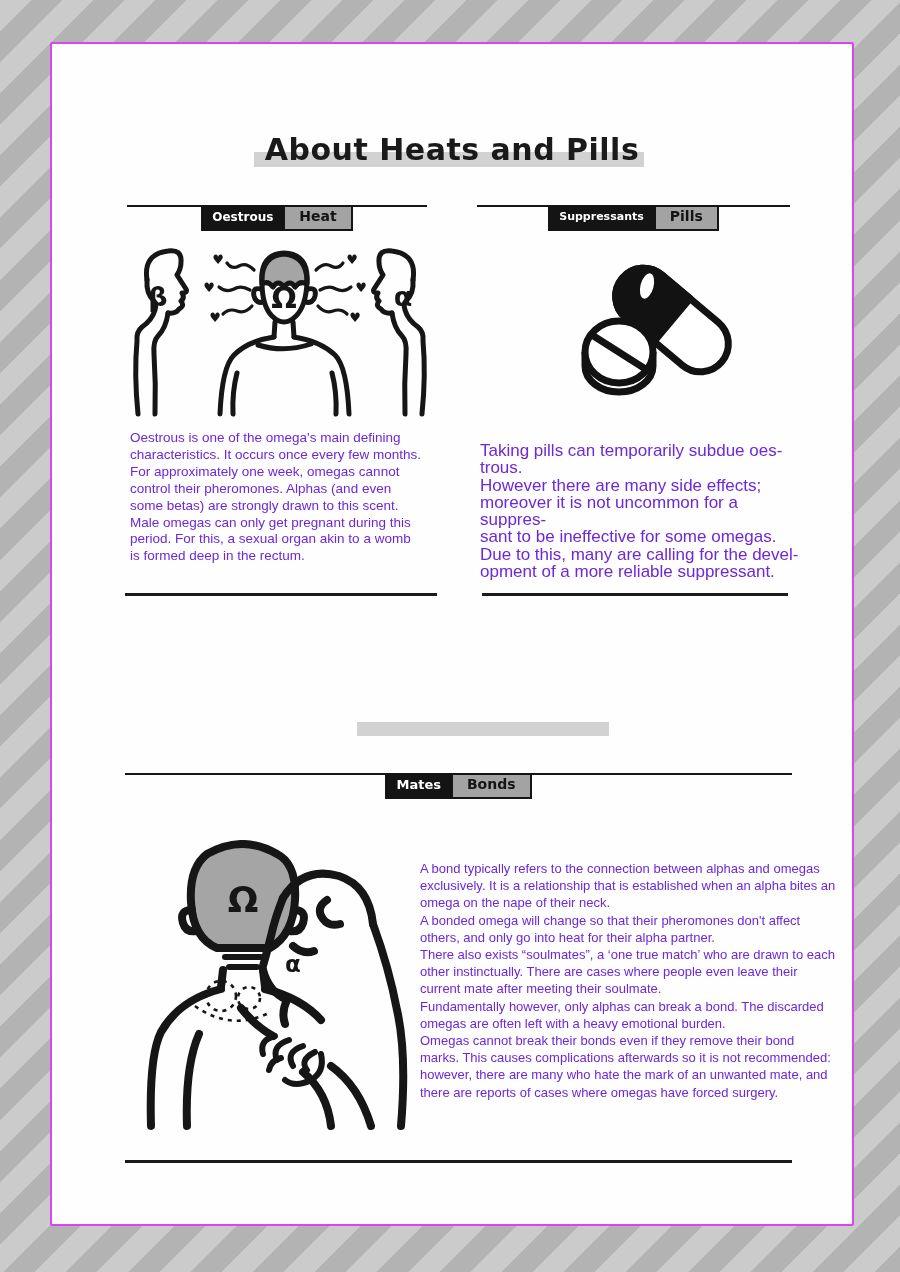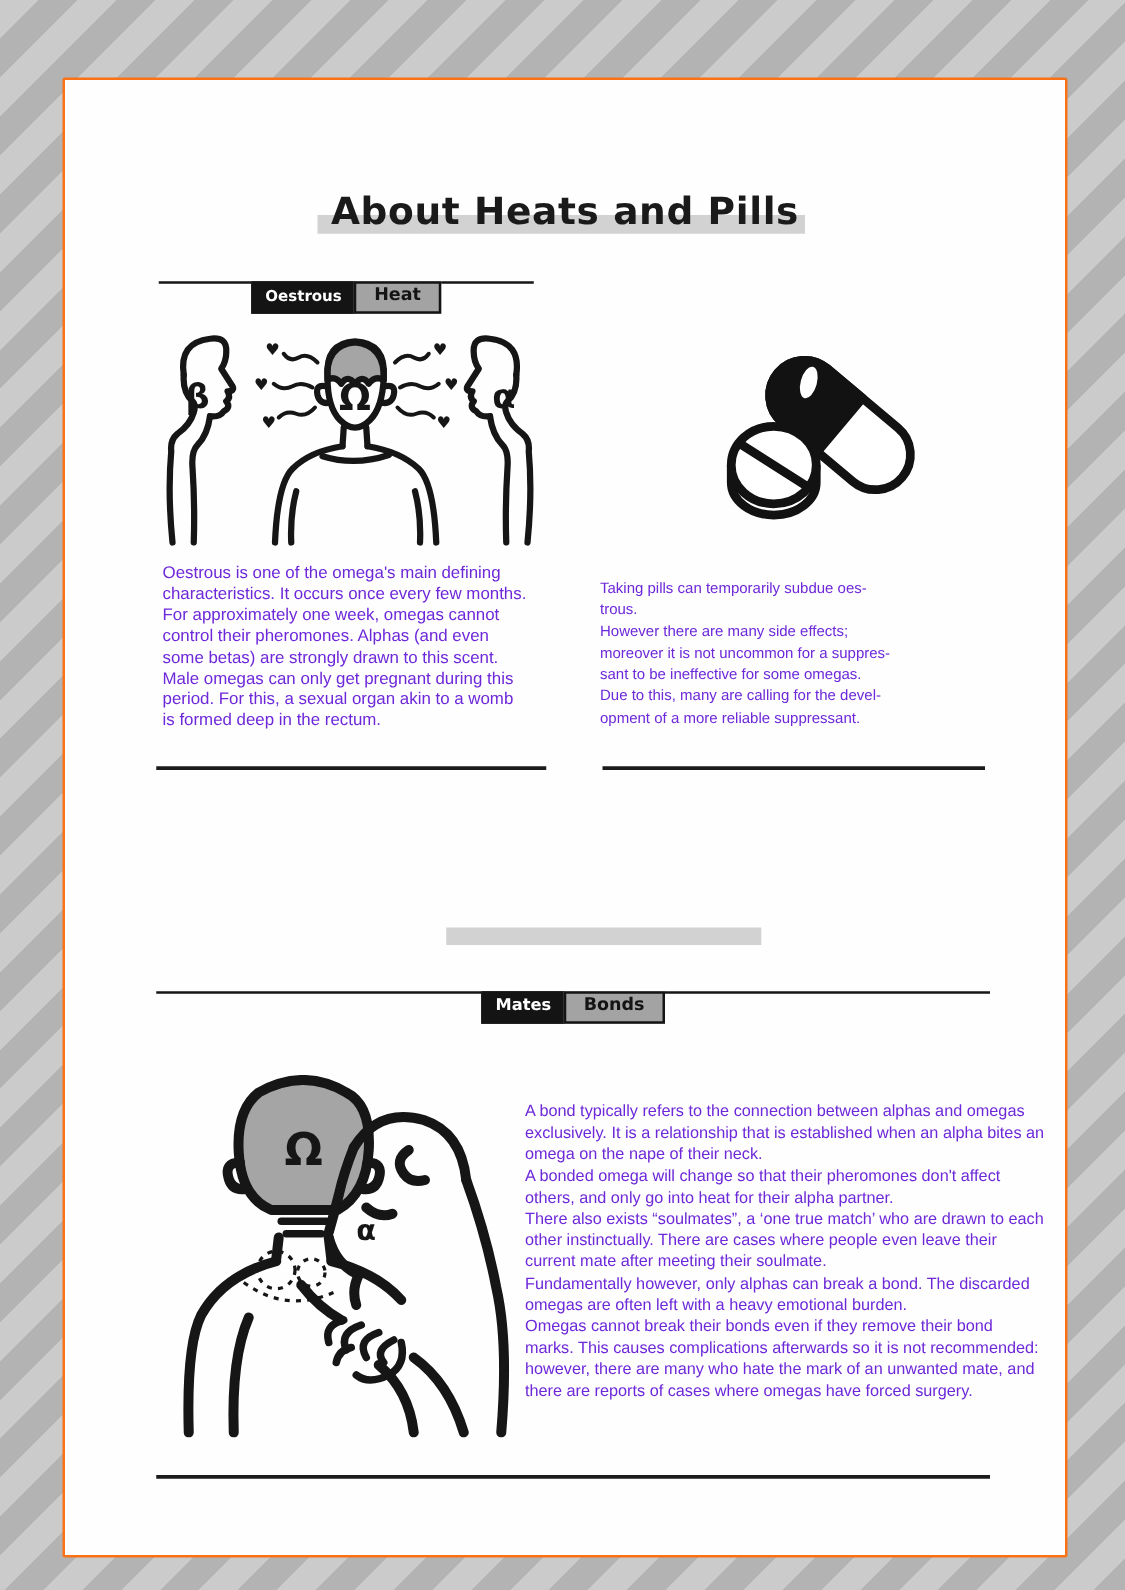--- a/index.html
+++ b/index.html
@@ -3,21 +3,21 @@
 <meta charset="utf-8">
 <style>
   html,body{margin:0;padding:0;}
   body{
     width:900px;height:1272px;overflow:hidden;
     background:repeating-linear-gradient(135deg,#cbcbcb 0 22px,#b3b3b3 22px 44px);
     font-family:"Liberation Sans",sans-serif;color:#1a1a1a;
   }
   #paper{
     position:absolute;left:50px;top:42px;width:800px;height:1180px;
-    background:#fefefe;border:2px solid #f97316;border-radius:2px;margin-top:20px;
+    background:#fefefe;border:2px solid #d946ef;border-radius:2px;
   }
   
   .headline{
     position:absolute;left:0;width:100%;text-align:center;
     font-family:"DejaVu Sans",sans-serif;font-weight:bold;
     letter-spacing:.5px;z-index:2;
   }
   .h1{top:88px;font-size:30px;}
   .h2{top:656px;font-size:28px;}
   .hl-bar{position:absolute;background:#d2d2d2;z-index:1;}
@@ -35,21 +35,21 @@
     background:#a3a3a3;color:#141414;border:2px solid #141414;margin-left:-1px;
     font-family:"DejaVu Sans",sans-serif;font-weight:bold;font-size:14px;
     padding:2px 14px;line-height:14px;white-space:nowrap;
   }
   .row-heat {left:75px; top:161px;width:300px;}
   .row-pills{left:425px;top:161px;width:313px;}
   .row-bond {left:73px; top:729px;width:667px;}
   
   .para{position:absolute;white-space:pre-line;color:#6d28d9;}
   .para-heat {left:78px; top:386px;width:336px;font-size:13.5px;line-height:16.9px;}
-  .para-pills{left:428px;top:398px;width:324px;font-size:12px;line-height:17.3px;}
+  .para-pills{left:428px;top:398px;width:324px;font-size:17px;line-height:17.3px;}
   .para-bond {left:368px;top:816px;width:416px;font-size:13px;  line-height:17.2px;}
   
   .rule{position:absolute;background:#1b1b1b;height:2.5px;}
   .rule-l{left:73px; top:549px; width:312px;}
   .rule-r{left:430px;top:549px; width:306px;}
   .rule-b{left:73px; top:1116px;width:667px;height:3px;}
   
   .illus{position:absolute;}
   svg .ln{fill:none;stroke:#161616;stroke-width:5;stroke-linecap:round;stroke-linejoin:round;}
   svg .thin{fill:none;stroke:#161616;stroke-width:3.2;stroke-linecap:round;}
@@ -66,20 +66,26 @@
   <div class="hl-bar bar1"></div>
   <div class="headline h1">About Heats and Pills</div>
 
   <div class="tag-row row-heat">
     <div class="tag-rule"></div>
     <div class="tag-black">Oestrous</div>
     <div class="tag-white">Heat</div>
     <div class="tag-rule"></div>
   </div>
 
+  <div class="tag-row row-pills">
+    <div class="tag-rule"></div>
+    <div class="tag-black" style="font-size:11px">Suppressants</div>
+    <div class="tag-white">Pills</div>
+    <div class="tag-rule"></div>
+  </div>
 
   <svg class="illus" style="left:78px;top:200px" width="300" height="175" viewBox="0 0 300 175">
     <g>
       <path class="ln" d="M17 36 Q13 10 38 7 Q52 5 51 18 Q51 25 47 31 L56 45 Q58 49 52 49 Q55 54 51 57 Q55 62 49 65 Q46 70 38 69"></path>
       <path class="ln" d="M17 36 Q16 50 24 57 Q27 60 25 66 Q22 76 12 83 Q6 88 7 97 Q4 130 8 170"></path>
       <path class="ln" d="M38 69 Q36 84 28 92 Q23 97 24 110 Q26 140 25 170"></path>
     </g>
     <text x="28" y="62" font-size="27" text-anchor="middle">β</text>
 
     <g>

